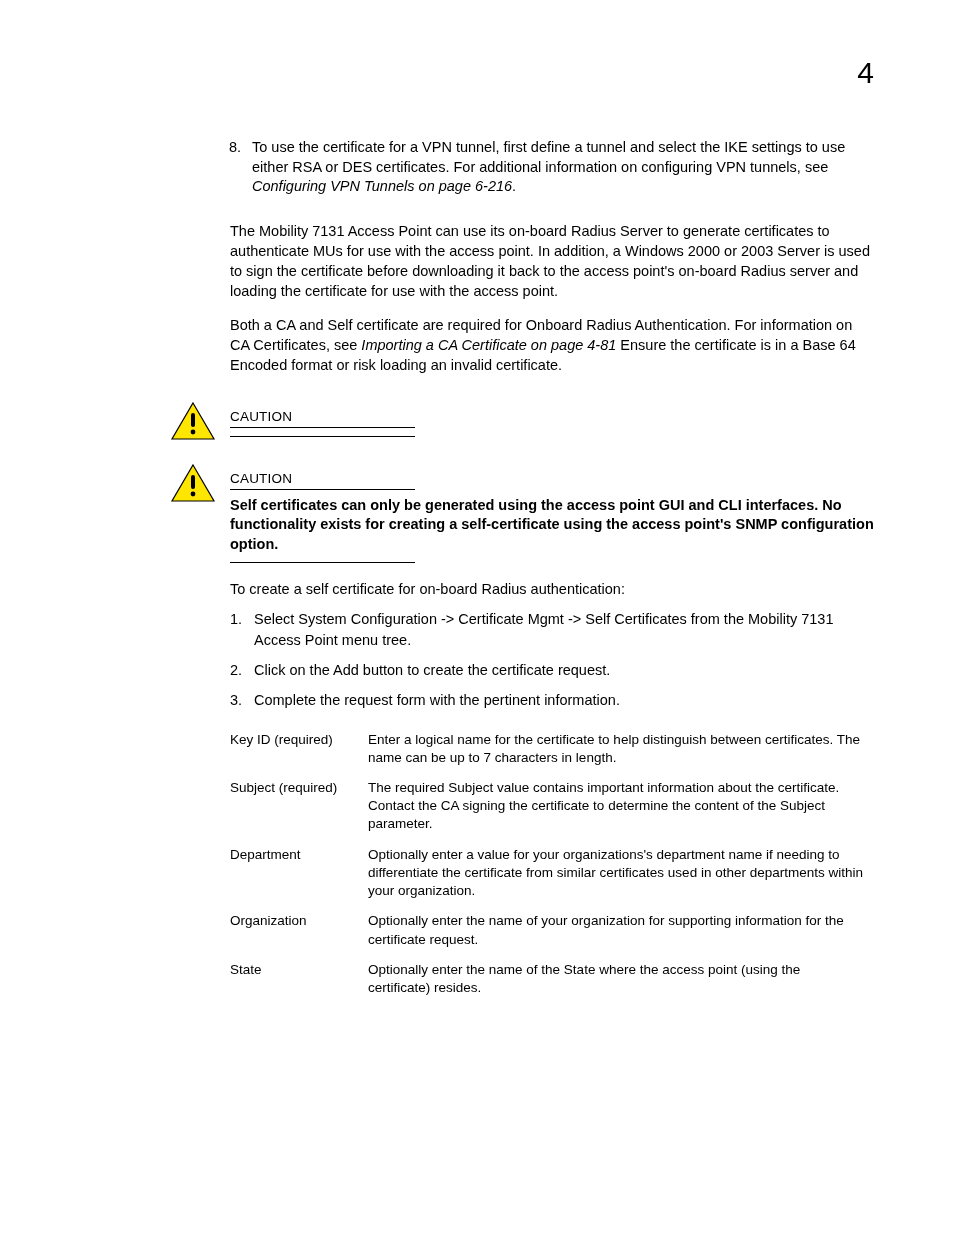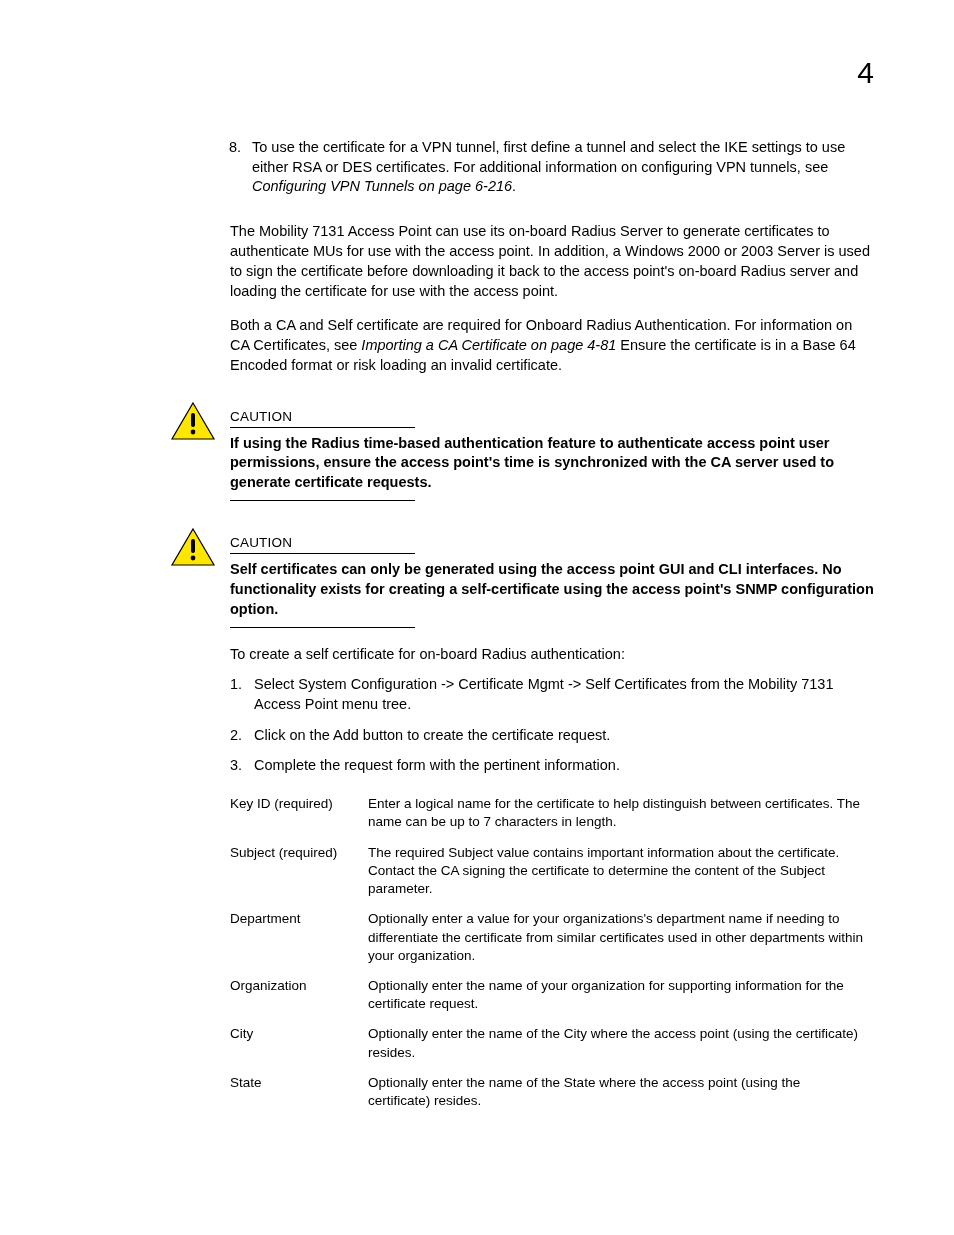--- a/index.html
+++ b/index.html
@@ -165,21 +165,20 @@
       <div class="icon">
         <svg viewBox="0 0 46 40" width="46" height="40">
           <polygon points="23,2 44,38 2,38" fill="#ffe600" stroke="#000" stroke-width="1.2"></polygon>
           <rect x="21" y="12" width="4" height="14" rx="2" fill="#000"></rect>
           <circle cx="23" cy="31" r="2.4" fill="#000"></circle>
         </svg>
       </div>
       <div class="label-wrap">
         <span class="label">CAUTION</span>
       </div>
-      <div class="text">If using the Radius time-based authentication feature to authenticate access point user permissions, ensure the access point's time is synchronized with the CA server used to generate certificate requests.</div>
       <div class="rule-after"></div>
     </div>
 
     <div class="admonition">
       <div class="icon">
         <svg viewBox="0 0 46 40" width="46" height="40">
           <polygon points="23,2 44,38 2,38" fill="#ffe600" stroke="#000" stroke-width="1.2"></polygon>
           <rect x="21" y="12" width="4" height="14" rx="2" fill="#000"></rect>
           <circle cx="23" cy="31" r="2.4" fill="#000"></circle>
         </svg>
@@ -222,24 +221,20 @@
       </tr>
       <tr>
         <td class="field-name">Department</td>
         <td>Optionally enter a value for your organizations's department name if needing to differentiate the certificate from similar certificates used in other departments within your organization.</td>
       </tr>
       <tr>
         <td class="field-name">Organization</td>
         <td>Optionally enter the name of your organization for supporting information for the certificate request.</td>
       </tr>
       <tr>
-        <td class="field-name">City</td>
-        <td>Optionally enter the name of the City where the access point (using the certificate) resides.</td>
-      </tr>
-      <tr>
         <td class="field-name">State</td>
         <td>Optionally enter the name of the State where the access point (using the certificate) resides.</td>
       </tr>
     </tbody>
       </table>
 
   </div>
 </div>
 
 </body></html>

